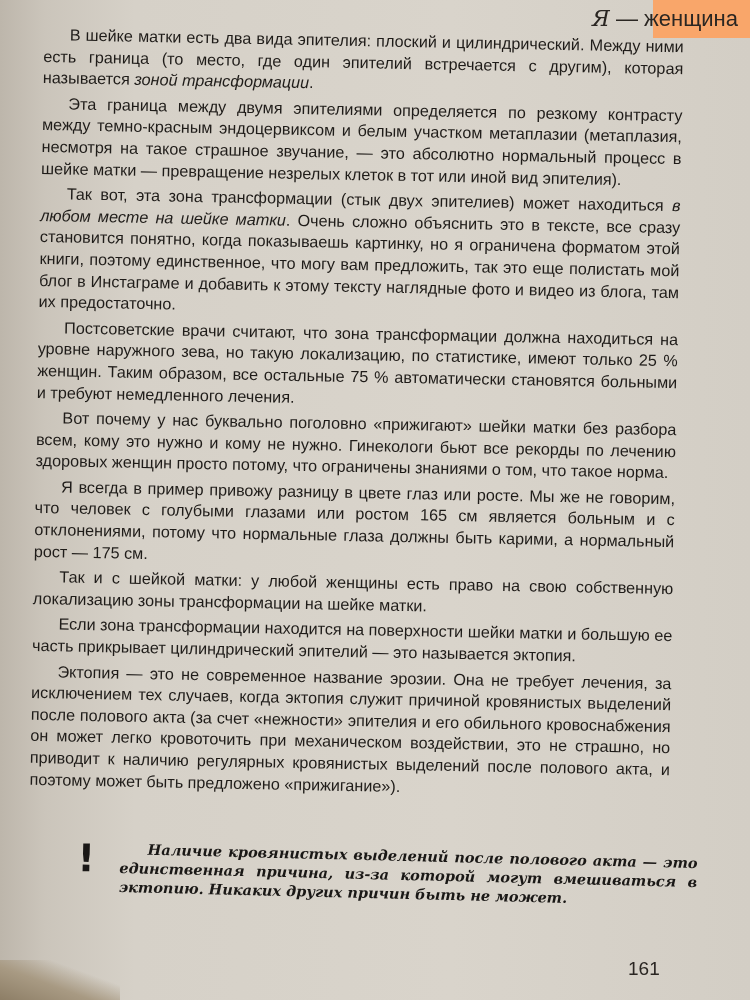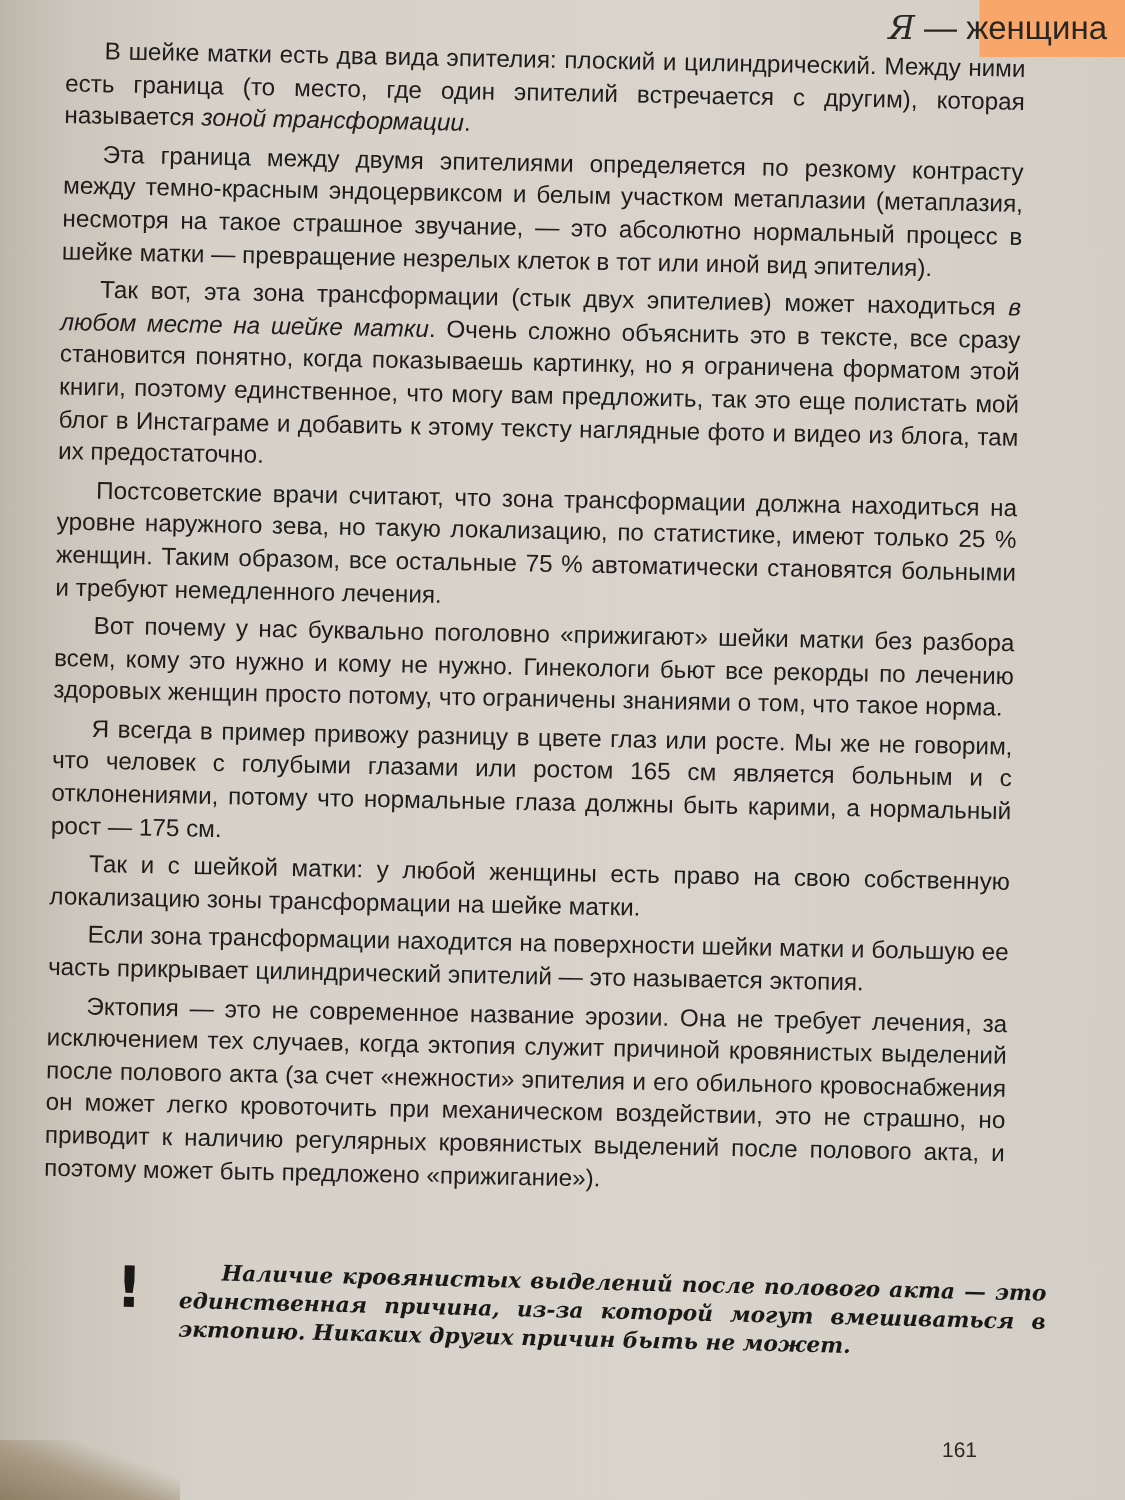--- a/index.html
+++ b/index.html
@@ -39,21 +39,21 @@
     }
     .note-mark {
       position: absolute; left: 0; top: -2px;
       font-family: "DejaVu Sans", sans-serif; font-weight: bold; font-size: 38px; color: #1a1816;
     }
     .note-text {
       margin-left: 42px; font-family: "DejaVu Serif", serif; font-style: italic; font-weight: bold;
       font-size: 14.5px; line-height: 19px; color: #1a1816; text-indent: 28px; text-align: justify;
     }
     .page-number {
-      position: absolute; left: 628px; top: 958px; font-size: 14px; color: #2a2622;
+      position: absolute; left: 628px; top: 958px; font-size: 19px; color: #2a2622;
     }
   </style>
 </head>
 <body>
 
 <div class="page">
   <div class="header-tab"></div>
   <div class="running-head"><span class="ya">Я</span><span> — женщина</span></div>
 
   <div class="body-text">

